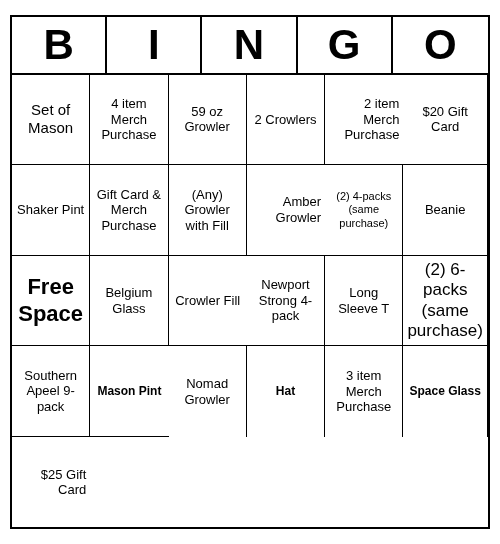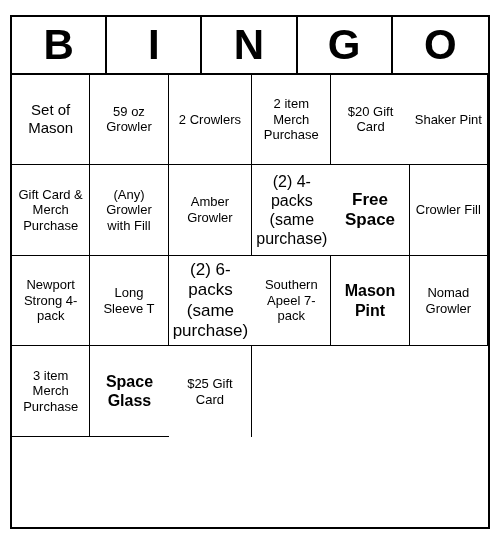--- a/index.html
+++ b/index.html
@@ -47,63 +47,68 @@
       display: flex;
       align-items: center;
       justify-content: center;
       text-align: center;
       padding: 4px;
       font-size: 13px;
       line-height: 1.2;
     }
     .bingo-cell:nth-child(5n) {
       border-right: none;
+      text-align: right;
     }
     .bingo-cell:nth-child(n+21) {
       border-bottom: none;
     }
     .bingo-cell.free-space {
-      font-size: 17px;
+      font-size: 22px;
       font-weight: bold;
     }
     .bingo-cell.large-text {
-      font-size: 16px;
+      font-size: 12px;
       font-weight: bold;
     }
     .bingo-cell.set-of {
       font-size: 15px;
     }
   </style>
 </head>
 <body>
 
 <div class="bingo-card">
   <div class="bingo-header">
   <div class="bingo-letter">B</div>
       <div class="bingo-letter">I</div>
       <div class="bingo-letter">N</div>
       <div class="bingo-letter">G</div>
       <div class="bingo-letter">O</div>
     </div>
   <div class="bingo-grid">
   <div class="bingo-cell set-of">Set of Mason</div>
+      <div class="bingo-cell">4 item Merch Purchase</div>
       <div class="bingo-cell">59 oz Growler</div>
       <div class="bingo-cell">2 Crowlers</div>
       <div class="bingo-cell">2 item Merch Purchase</div>
       <div class="bingo-cell">$20 Gift Card</div>
       <div class="bingo-cell">Shaker Pint</div>
       <div class="bingo-cell">Gift Card &amp; Merch Purchase</div>
       <div class="bingo-cell">(Any) Growler with Fill</div>
       <div class="bingo-cell">Amber Growler</div>
-      <div class="bingo-cell" style="font-size: 16px;">(2) 4-packs (same purchase)</div>
+      <div class="bingo-cell" style="font-size: 11px;">(2) 4-packs (same purchase)</div>
+      <div class="bingo-cell">Beanie</div>
       <div class="bingo-cell free-space">Free Space</div>
+      <div class="bingo-cell">Belgium Glass</div>
       <div class="bingo-cell">Crowler Fill</div>
       <div class="bingo-cell">Newport Strong 4-pack</div>
       <div class="bingo-cell">Long Sleeve T</div>
       <div class="bingo-cell" style="font-size: 17px;">(2) 6-packs (same purchase)</div>
-      <div class="bingo-cell">Southern Apeel 7-pack</div>
+      <div class="bingo-cell">Southern Apeel 9-pack</div>
       <div class="bingo-cell large-text">Mason Pint</div>
       <div class="bingo-cell">Nomad Growler</div>
+      <div class="bingo-cell large-text">Hat</div>
       <div class="bingo-cell">3 item Merch Purchase</div>
       <div class="bingo-cell large-text">Space Glass</div>
       <div class="bingo-cell">$25 Gift Card</div>
     </div>
 </div>
 
 </body></html>

